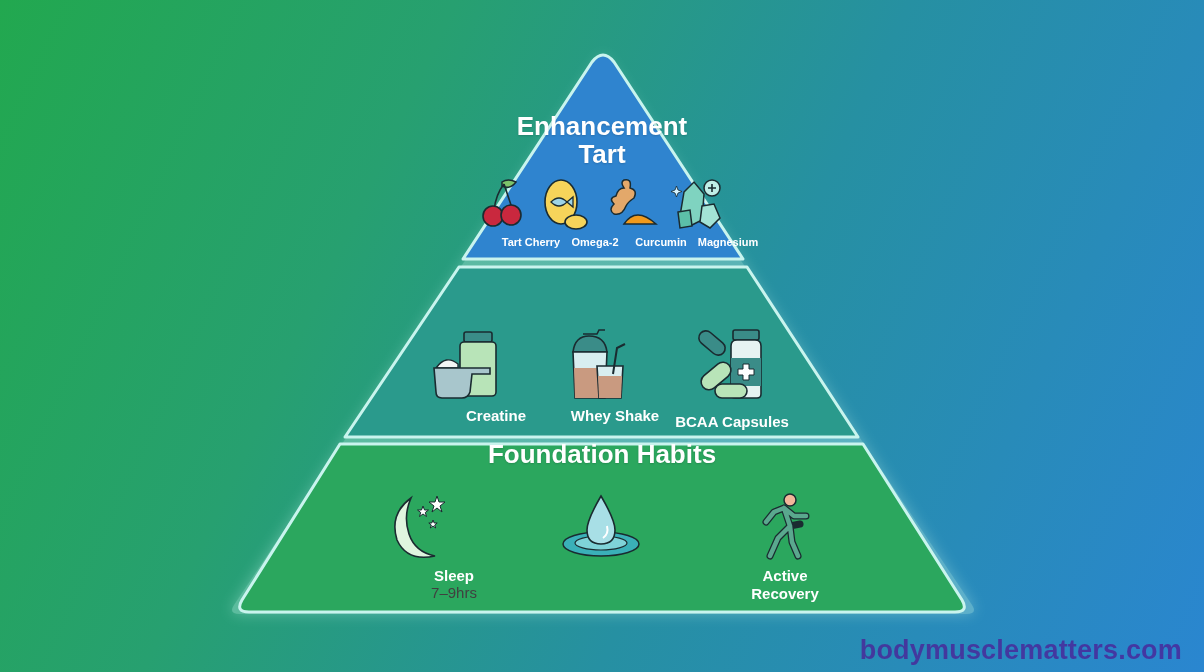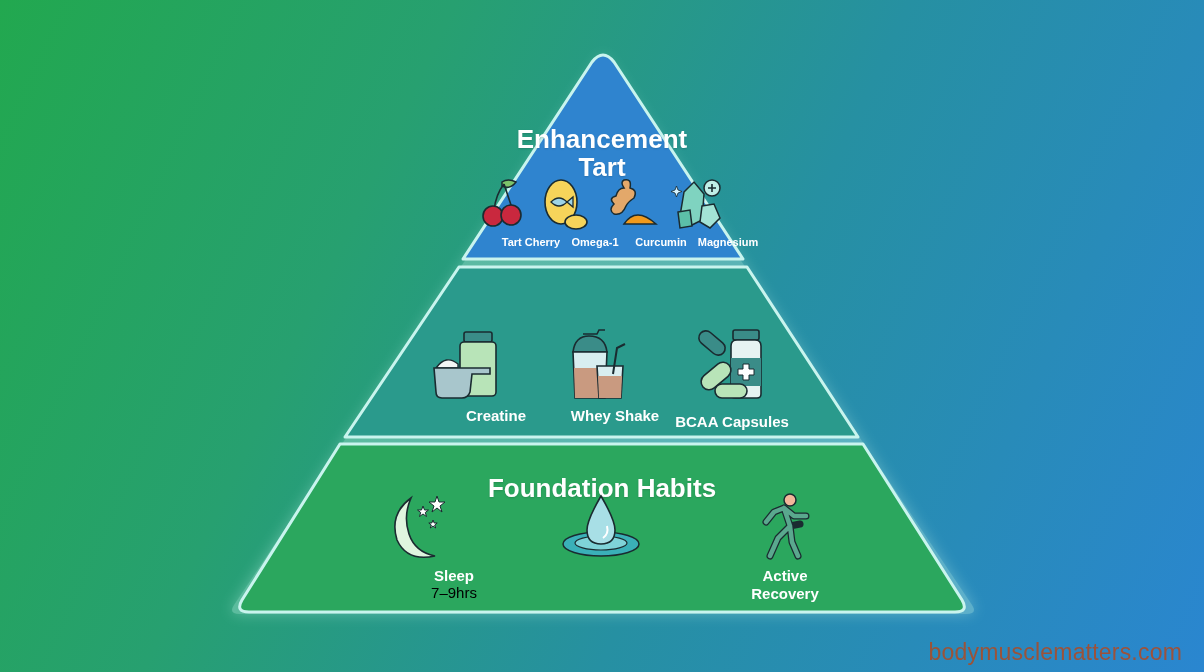--- a/index.html
+++ b/index.html
@@ -7,28 +7,28 @@
       width: 1204px; height: 672px; overflow: hidden; position: relative;
       background: linear-gradient(115deg, #22a84f 0%, #27a070 30%, #2690a2 60%, #2a86d0 100%);
       font-family: "Liberation Sans", "DejaVu Sans", sans-serif;
     }
     .stage { position: absolute; left: 0; top: 0; width: 1204px; height: 672px; }
     svg.pyr { position: absolute; left: 0; top: 0; }
     .label {
       position: absolute; color: #ffffff; font-weight: bold; text-align: center;
       white-space: nowrap; transform: translateX(-50%);
     }
-    .tier-title { font-size: 26px; line-height: 28px; text-shadow: 0 1px 2px rgba(0,0,0,0.15); margin-top: 13px; }
+    .tier-title { font-size: 26px; line-height: 28px; text-shadow: 0 1px 2px rgba(0,0,0,0.15); }
     .item-label { font-size: 15px; }
     .item-label.small { font-size: 11px; margin-left: 29px; }
-    .sub { font-weight: normal; font-size: 15px; color: #000000; display: block; }
+    .sub { font-weight: normal; font-size: 15px; color: #404040; display: block; }
     .icon { position: absolute; transform: translateX(-50%); }
     .watermark {
-      position: absolute; right: 22px; bottom: 6px; color: #c2410c; opacity: 0.75;
-      font-size: 23px; letter-spacing: 0.2px;
+      position: absolute; right: 22px; bottom: 6px; color: #4c1d95; opacity: 0.75;
+      font-size: 27px; letter-spacing: 0.2px; font-weight: bold;
     }
   </style>
 </head>
 <body>
 
 <div class="stage">
   <svg class="pyr" width="1204" height="672" viewBox="0 0 1204 672">
     <defs>
       <filter id="glow" x="-20%" y="-20%" width="140%" height="140%">
         <feGaussianBlur stdDeviation="7" result="b"></feGaussianBlur>
@@ -71,21 +71,21 @@
   <svg class="icon" style="left:697px; top:176px;" width="54" height="56" viewBox="0 0 54 56">
     <path d="M14 16 L24 6 L34 18 L32 44 L20 50 L10 40 Z" fill="#7fd3c0" stroke="#1a2b30" stroke-width="1.5"></path>
     <path d="M32 30 L44 28 L50 42 L40 52 L30 46 Z" fill="#a3e3d5" stroke="#1a2b30" stroke-width="1.5"></path>
     <path d="M8 36 L20 34 L22 50 L10 52 Z" fill="#5cbfa8" stroke="#1a2b30" stroke-width="1.5"></path>
     <circle cx="42" cy="12" r="8" fill="#bfeee6" stroke="#1a2b30" stroke-width="1.5"></circle>
     <path d="M42 8 V16 M38 12 H46" stroke="#1a2b30" stroke-width="1.6"></path>
     <path d="M5 14 l1.5 -4 l1.5 4 l4 1.5 l-4 1.5 l-1.5 4 l-1.5 -4 l-4 -1.5 Z" fill="#d6f4ff" stroke="#1a2b30" stroke-width="0.8"></path>
   </svg>
 
   <div class="label item-label small" style="left:502px; top:236px;">Tart Cherry</div>
-  <div class="label item-label small" style="left:566px; top:236px;">Omega-1</div>
+  <div class="label item-label small" style="left:566px; top:236px;">Omega-2</div>
   <div class="label item-label small" style="left:632px; top:236px;">Curcumin</div>
   <div class="label item-label small" style="left:699px; top:236px;">Magnesium</div>
 
 
   <svg class="icon" style="left:468px; top:328px;" width="72" height="72" viewBox="0 0 72 72">
     <rect x="32" y="4" width="28" height="10" rx="2" fill="#3a8c88" stroke="#1a2b30" stroke-width="1.6"></rect>
     <rect x="28" y="14" width="36" height="54" rx="4" fill="#b8e4b8" stroke="#1a2b30" stroke-width="1.6"></rect>
     <path d="M4 40 Q14 26 26 36 L26 40 Z" fill="#f1f5f4" stroke="#1a2b30" stroke-width="1.4"></path>
     <path d="M2 40 H58 V46 H40 L38 64 Q36 70 30 70 H10 Q4 70 4 64 Z" fill="#a8c6cc" stroke="#1a2b30" stroke-width="1.6"></path>
   </svg>
@@ -105,21 +105,21 @@
     <path d="M48 36 H54 V41 H59 V47 H54 V52 H48 V47 H43 V41 H48 Z" fill="#ffffff" stroke="#1a2b30" stroke-width="1"></path>
     <rect x="2" y="8" width="30" height="14" rx="7" transform="rotate(40 17 15)" fill="#3a8c88" stroke="#1a2b30" stroke-width="1.6"></rect>
     <rect x="4" y="40" width="34" height="16" rx="8" transform="rotate(-40 21 48)" fill="#b8e4b8" stroke="#1a2b30" stroke-width="1.6"></rect>
     <rect x="20" y="56" width="32" height="14" rx="7" fill="#b8e4b8" stroke="#1a2b30" stroke-width="1.6"></rect>
   </svg>
 
   <div class="label item-label" style="left:496px; top:407px;">Creatine</div>
   <div class="label item-label" style="left:602px; top:407px;margin-left:13px;">Whey Shake</div>
   <div class="label item-label" style="left:732px; top:413px;">BCAA Capsules</div>
 
-  <div class="label tier-title" style="left:602px; top:461px;">Foundation Habits</div>
+  <div class="label tier-title" style="left:602px; top:440px;">Foundation Habits</div>
 
   <svg class="icon" style="left:420px; top:494px;" width="70" height="70" viewBox="0 0 70 70">
     <path d="M26 4 Q4 20 12 46 Q22 68 50 62 Q30 58 24 40 Q18 22 26 4 Z" fill="#dff5df" stroke="#1a2b30" stroke-width="1.6"></path>
     <path d="M52 2 l2 6 l6 0 l-5 4 l2 6 l-5 -4 l-5 4 l2 -6 l-5 -4 l6 0 Z" fill="#ffffff" stroke="#1a2b30" stroke-width="1"></path>
     <path d="M38 12 l1.5 4 l4 0 l-3.2 2.5 l1.2 4 l-3.5 -2.5 l-3.5 2.5 l1.2 -4 l-3.2 -2.5 l4 0 Z" fill="#ffffff" stroke="#1a2b30" stroke-width="1"></path>
     <path d="M48 26 l1.2 3 l3 0 l-2.5 2 l1 3 l-2.7 -2 l-2.7 2 l1 -3 l-2.5 -2 l3 0 Z" fill="#ffffff" stroke="#1a2b30" stroke-width="1"></path>
   </svg>
   <svg class="icon" style="left:601px; top:494px;" width="80" height="66" viewBox="0 0 80 66">
     <ellipse cx="40" cy="50" rx="38" ry="12" fill="#3ab0b8" stroke="#1a2b30" stroke-width="1.5"></ellipse>
     <ellipse cx="40" cy="49" rx="26" ry="7" fill="#7fd3d8" stroke="#1a2b30" stroke-width="1.2"></ellipse>

